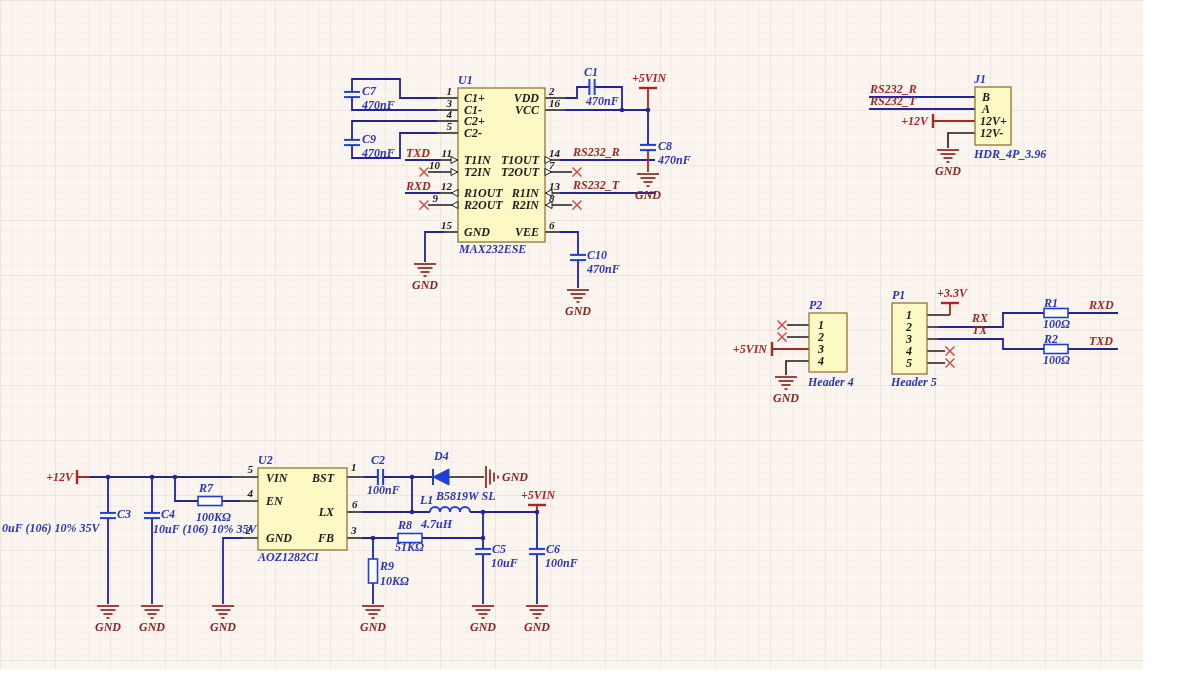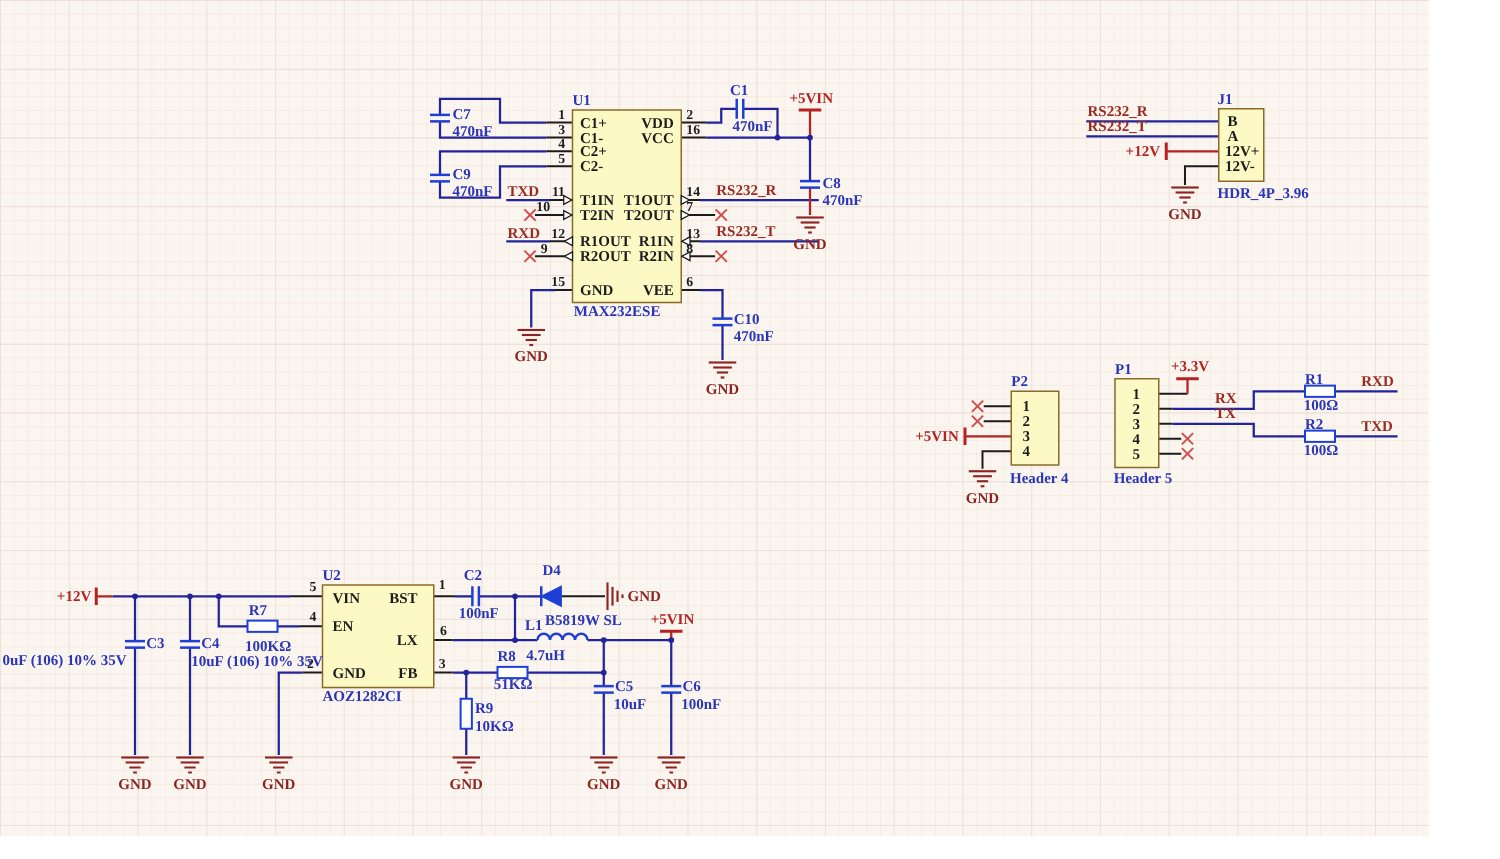--- a/index.html
+++ b/index.html
@@ -1,16 +1,16 @@
 <!DOCTYPE html>
 <html style="--bg: #fbf5ef; --grid_minor: #f2e7df; --grid_major: #e9dcd2; --wire: #23239a; --pin: #1c1c1c; --comp: #1e3fd6; --net: #9b2b22; --pwr: #b52222; --gnd: #8c2320; --tblue: #2a35b8; --body: #fdf9c4; --body_border: #8a6a28; --nc: #d24b4b;"><head>
 <meta charset="utf-8">
 <style>
   html,body{margin:0;padding:0;background:#ffffff;}
-  .stage{position:relative;width:1200px;height:687px;background:#ffffff;overflow:hidden;}
+  .stage{position:relative;width:1200px;height:687px;background:#ffffff;overflow:hidden;font-style:italic;}
   svg text{font-family:"Liberation Serif",serif;font-weight:bold;font-size:12px;}
   .num{font-size:11px;fill:var(--pin);}
   .pname{font-size:12px;fill:var(--pin);}
   .ref{fill:var(--tblue);}
   .val{fill:var(--tblue);}
   .net{fill:var(--net);}
   .pwr{fill:var(--pwr);}
   .gndt{fill:var(--gnd);}
   .mid{text-anchor:middle;}
   .end{text-anchor:end;}

